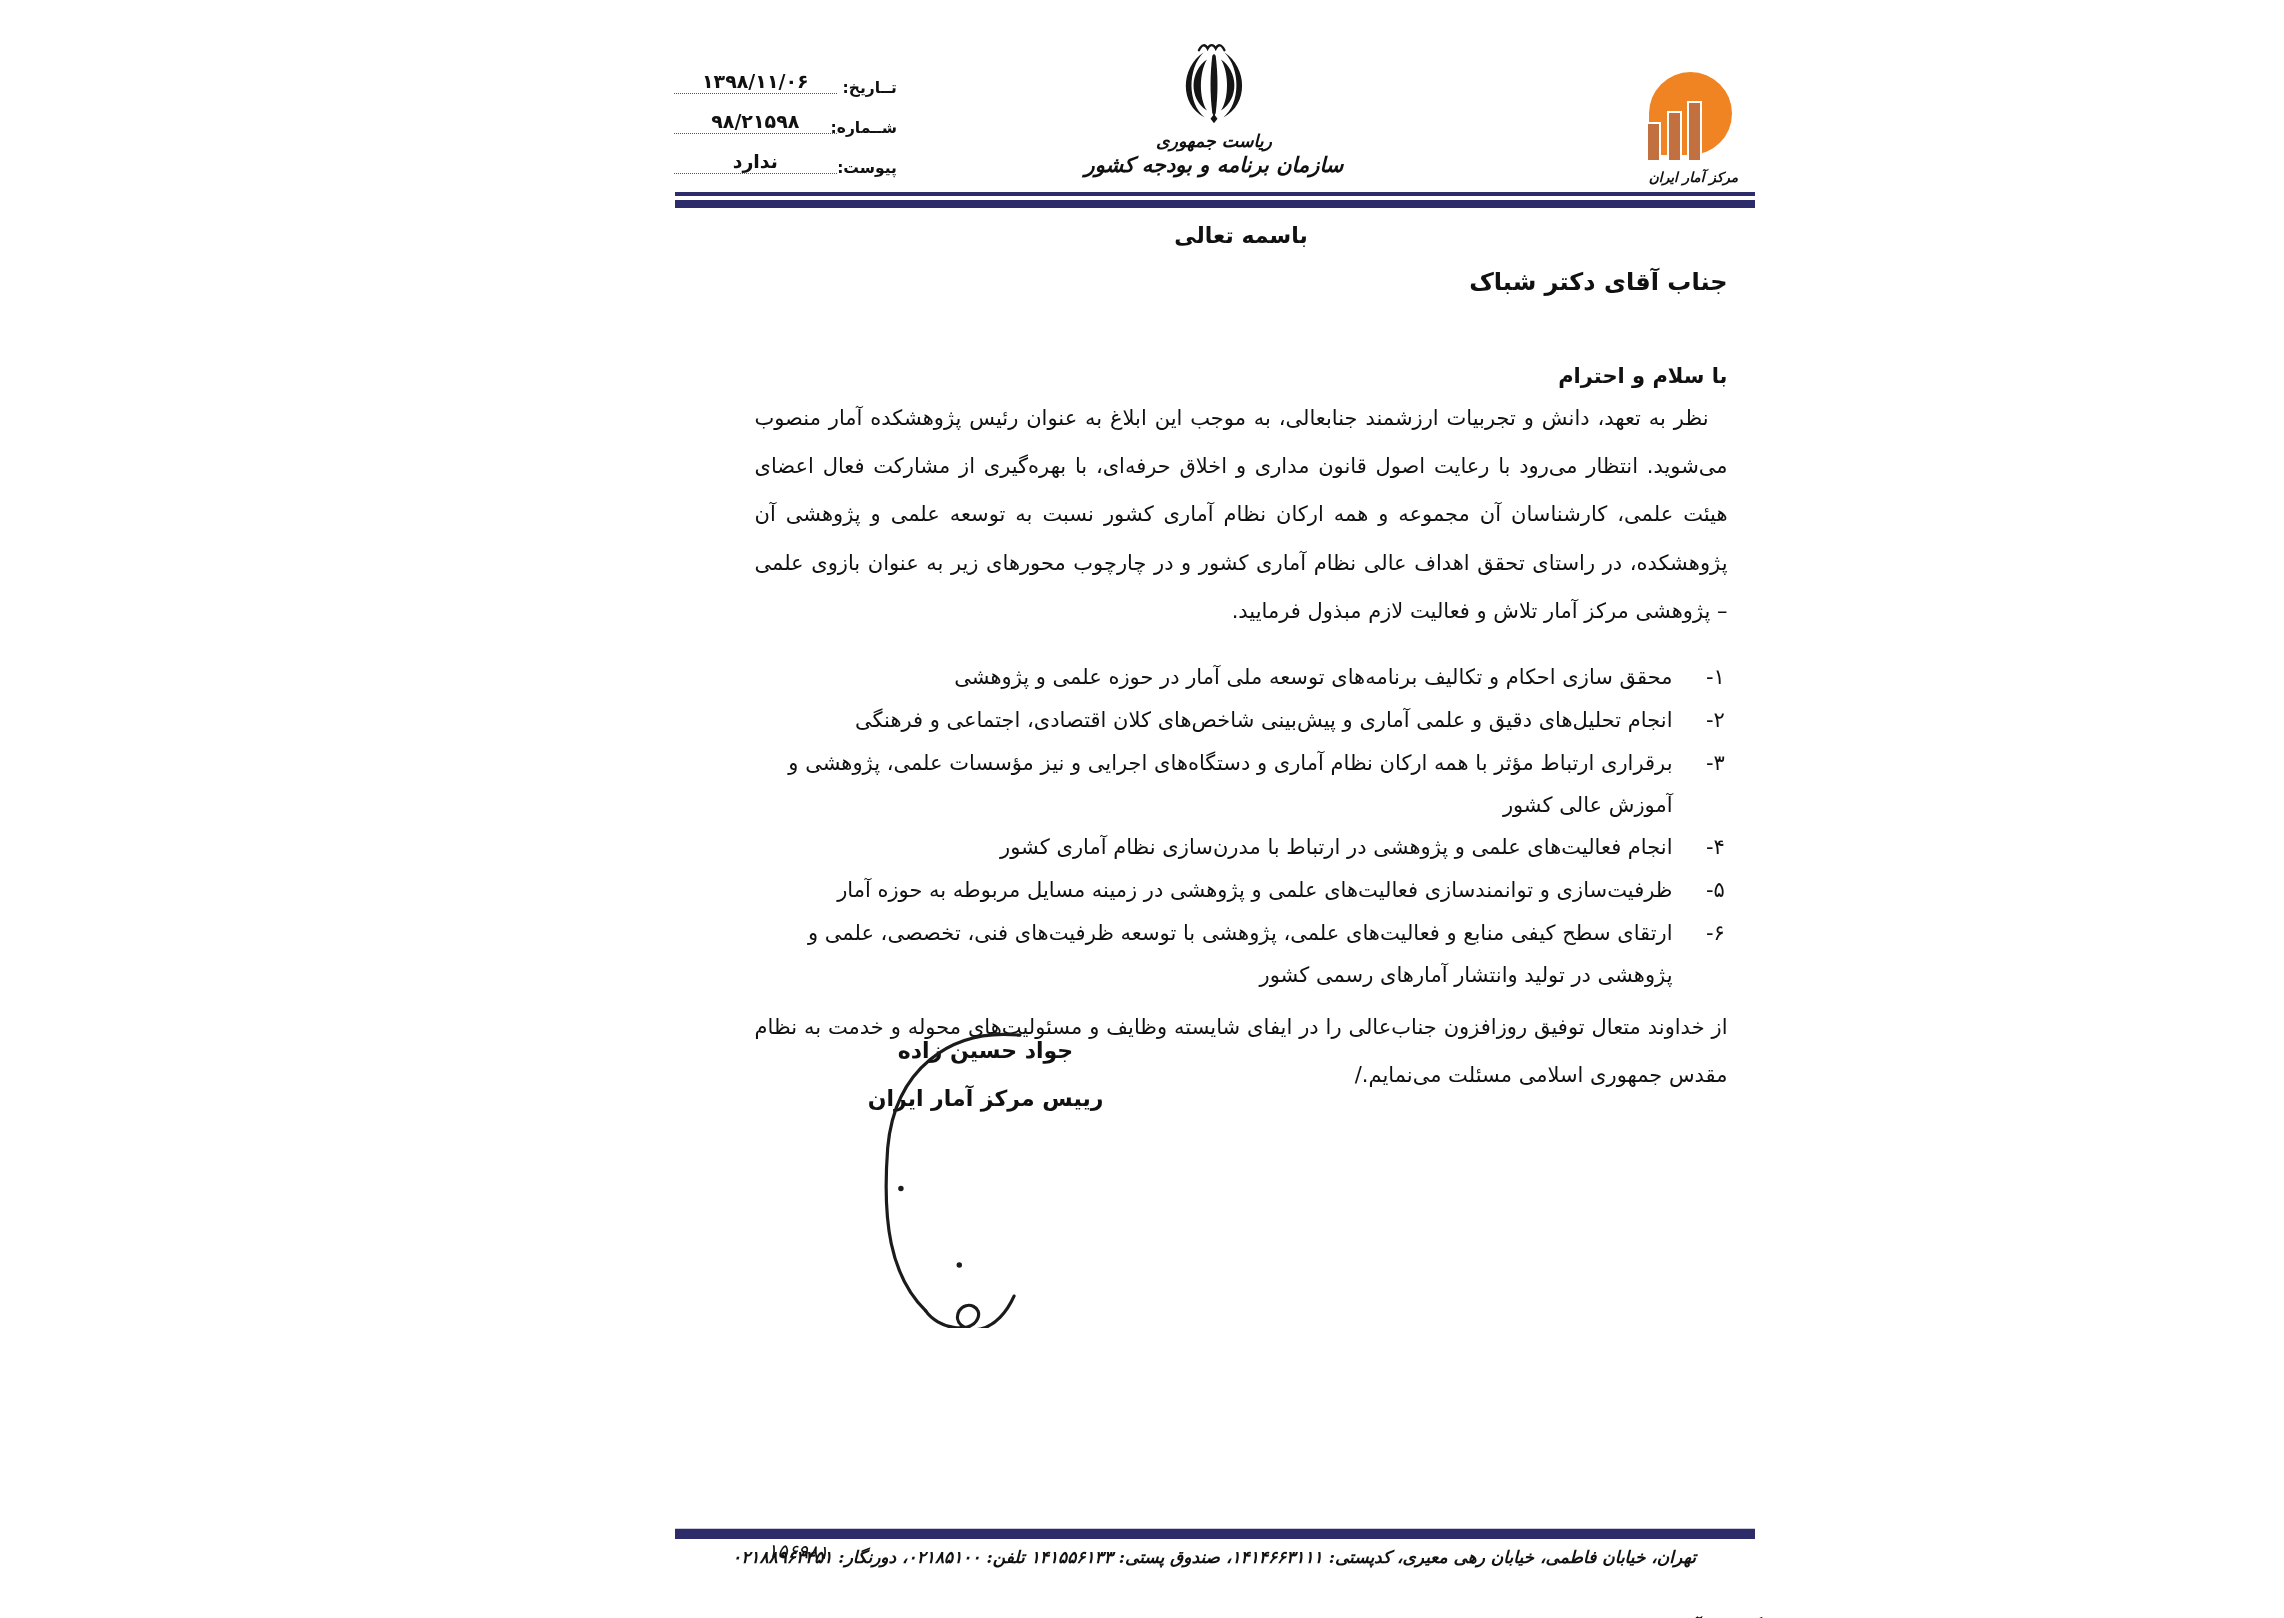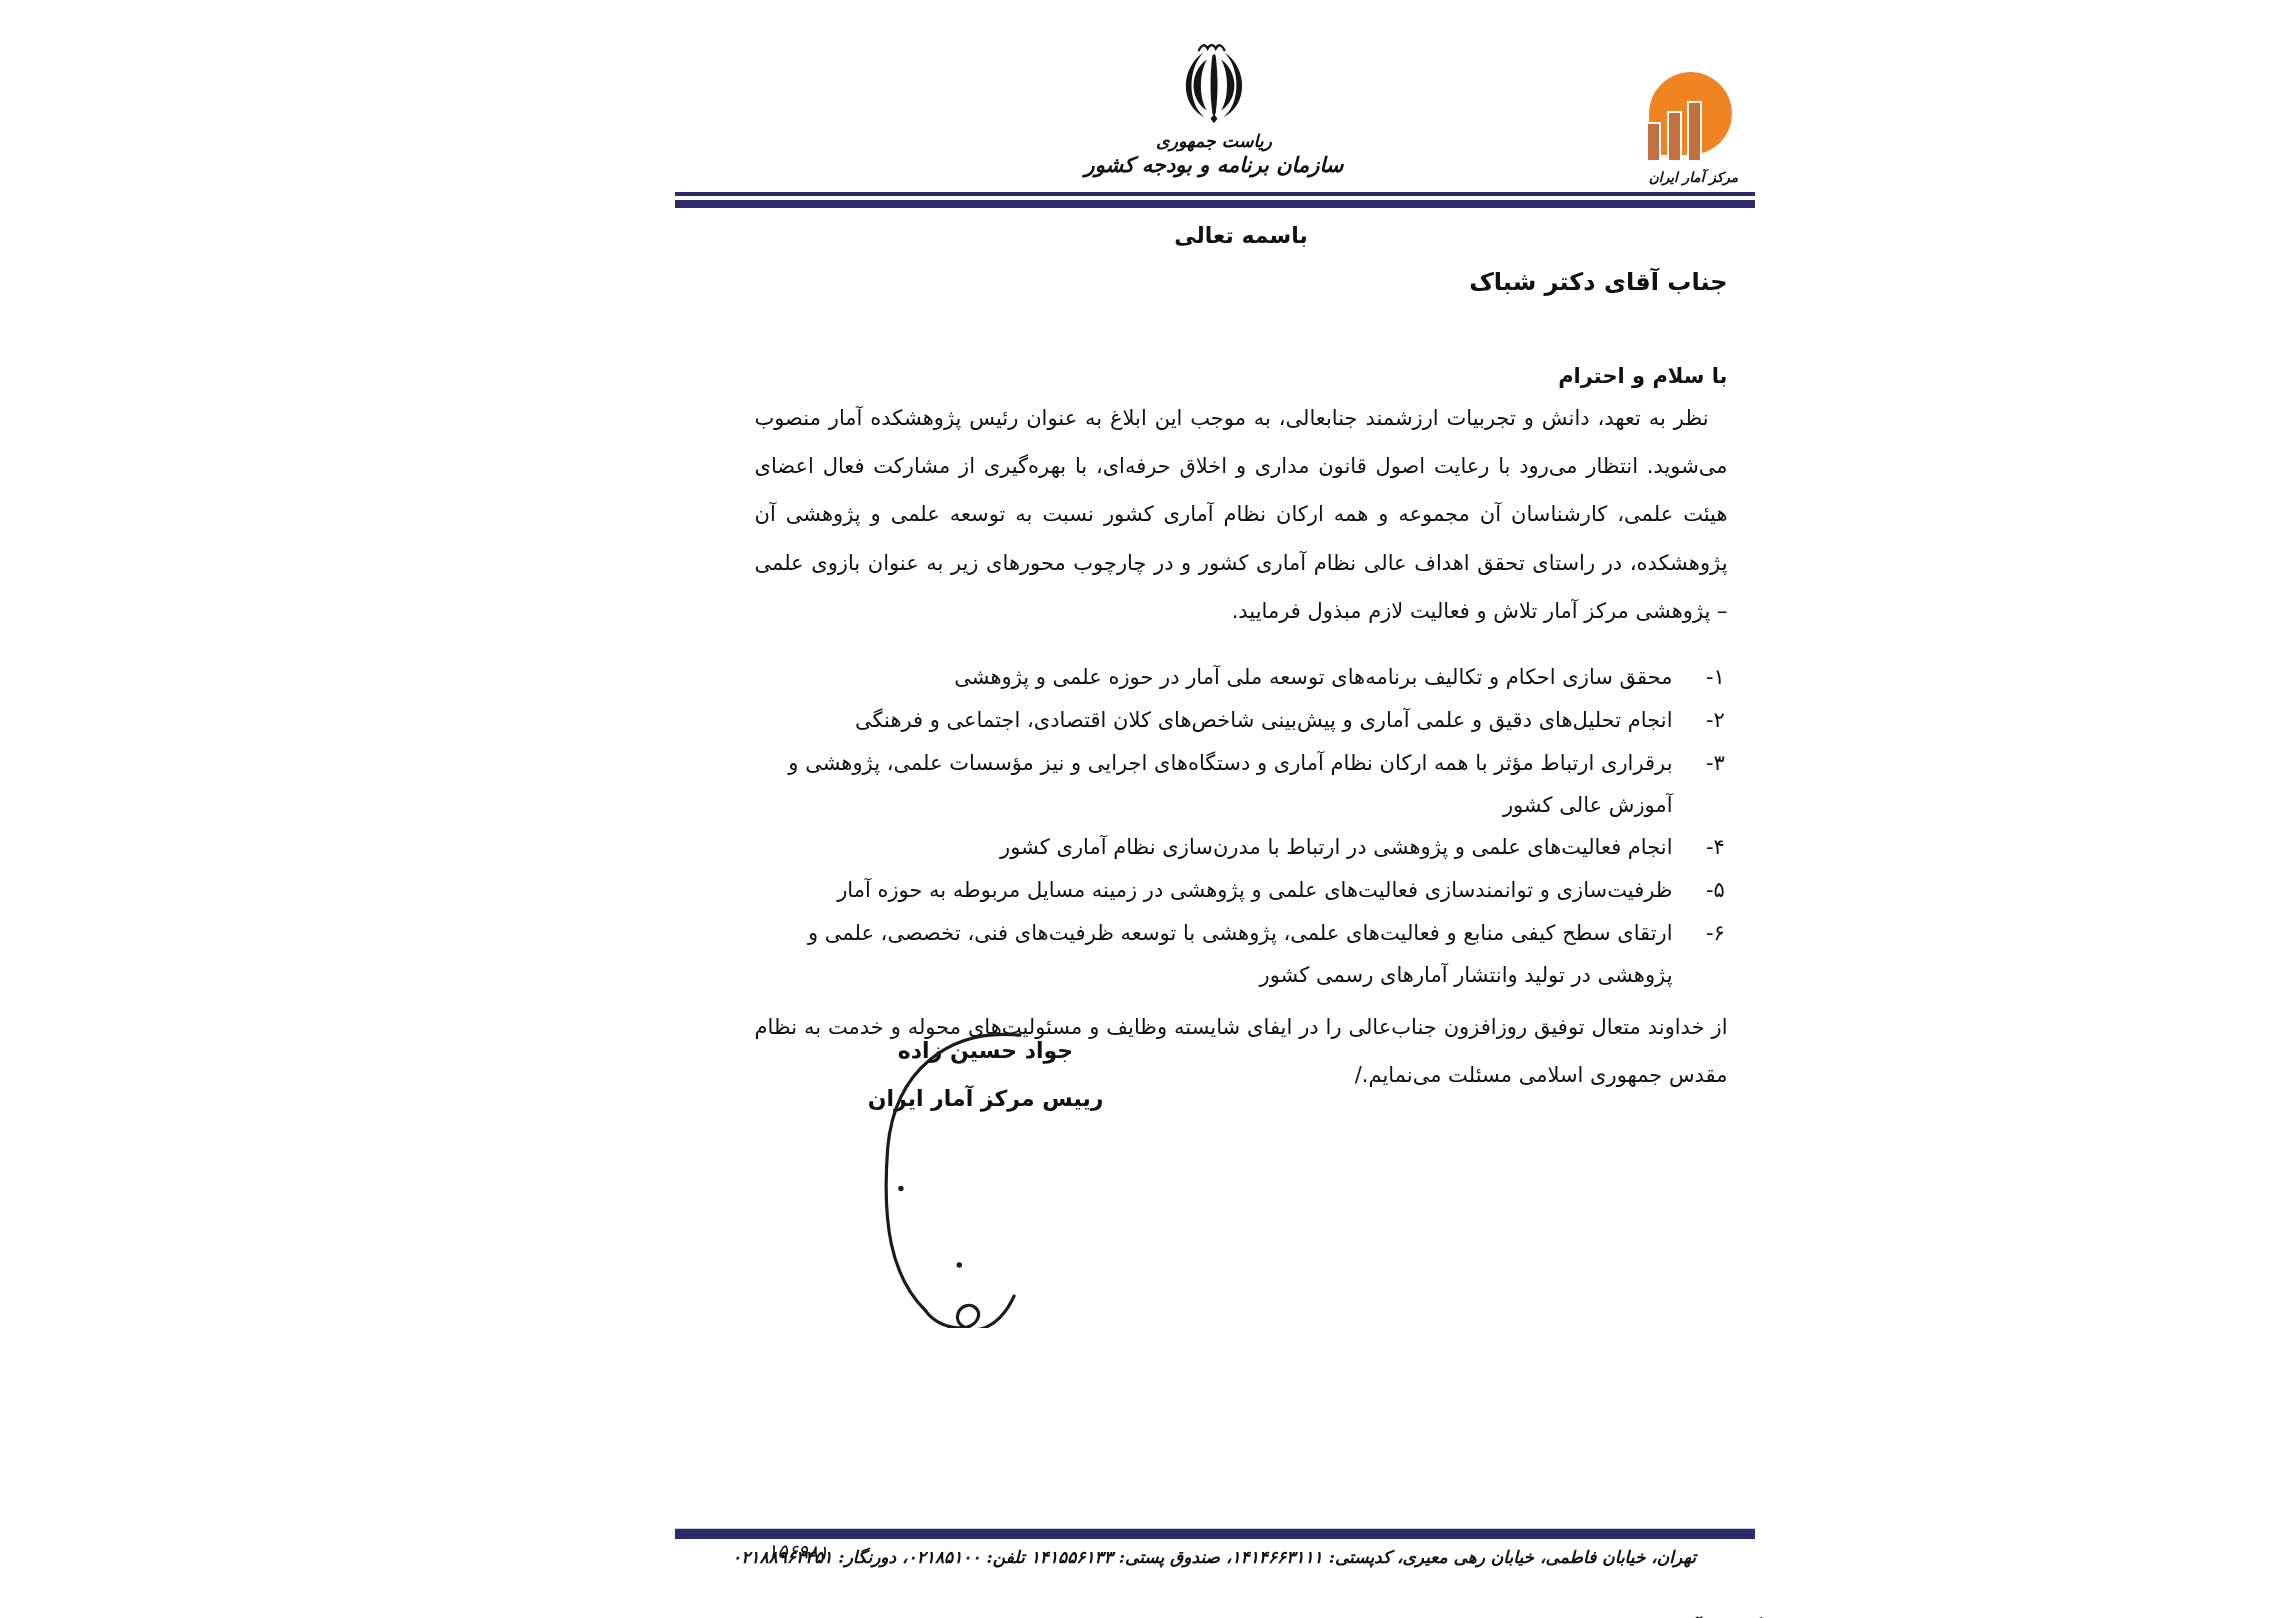--- a/index.html
+++ b/index.html
@@ -234,20 +234,37 @@
     font-size: 18px;
     direction: ltr;
     unicode-bidi: embed;
   }
 </style>
 </head>
 <body>
 
 <div class="page">
 
+  <div class="meta">
+    <div class="meta-row">
+      <span class="meta-value">۱۳۹۸/۱۱/۰۶</span>
+      <span class="meta-rule"></span>
+      <span class="meta-label">تــاریخ:</span>
+    </div>
+    <div class="meta-row">
+      <span class="meta-value">۹۸/۲۱۵۹۸</span>
+      <span class="meta-rule"></span>
+      <span class="meta-label">شــماره:</span>
+    </div>
+    <div class="meta-row">
+      <span class="meta-value">ندارد</span>
+      <span class="meta-rule"></span>
+      <span class="meta-label">پیوست:</span>
+    </div>
+  </div>
 
   <div class="letterhead-center">
     <svg class="emblem-svg" width="75" height="87" viewBox="0 0 120 150" xmlns="http://www.w3.org/2000/svg">
       <path d="M34,16 C39,5 45,5 49,13 C53,5 59,5 63,13 C67,5 73,5 78,16" fill="none" stroke="#151515" stroke-width="4" stroke-linecap="round"></path>
       <path d="M42,20 C2,46 0,110 44,132 C14,108 14,48 42,20 Z" fill="#151515"></path>
       <path d="M78,20 C118,46 120,110 76,132 C106,108 106,48 78,20 Z" fill="#151515"></path>
       <path d="M48,32 C18,52 16,100 48,120 C34,100 34,54 48,32 Z" fill="#151515"></path>
       <path d="M72,32 C102,52 104,100 72,120 C86,100 86,54 72,32 Z" fill="#151515"></path>
       <path d="M57,26 C53,60 53,90 57,124 L60,130 L63,124 C67,90 67,60 63,26 C61,22 59,22 57,26 Z" fill="#151515"></path>
       <path d="M60,126 L54,134 L60,142 L66,134 Z" fill="#151515"></path>

